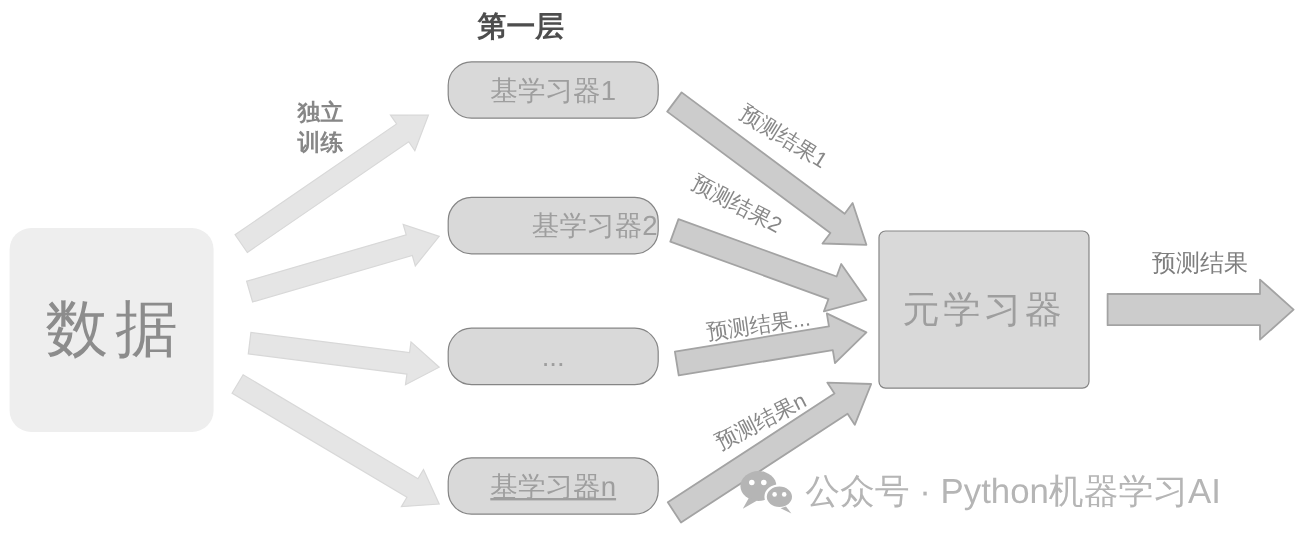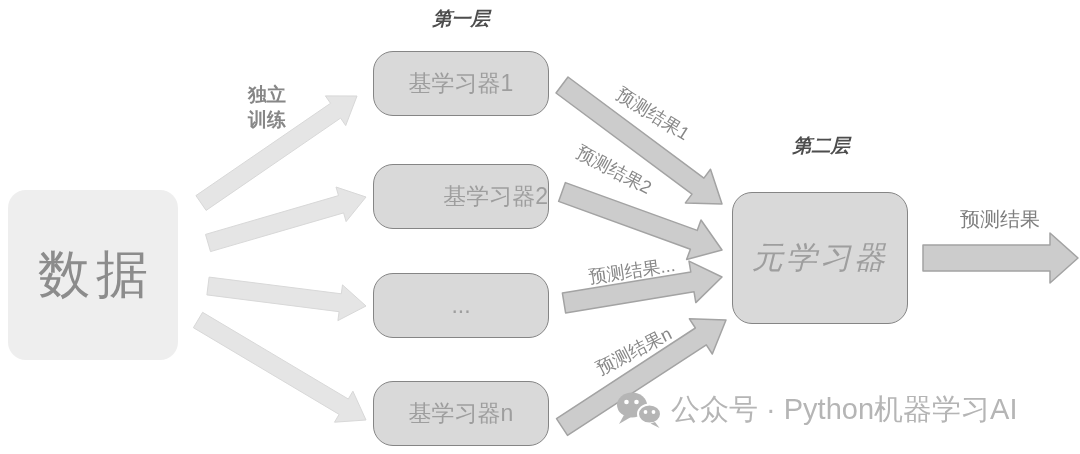--- a/index.html
+++ b/index.html
@@ -21,42 +21,42 @@
   }
   #data-box{
     left:8px;top:190px;width:170px;height:170px;
     background:var(--data-box-bg,#eeeeee);
     border-radius:18px;
     color:var(--data-box-text,#8c8c8c);
     font-size:52px;letter-spacing:6px;
     padding-left:6px;
   }
   .learner-box{
-    left:373px;width:176px;height:65px;
+    left:373px;width:176px;height:48px;
     background:var(--learner-box-bg,#d9d9d9);
     border:1.5px solid var(--learner-box-border,#858585);
     border-radius:20px;
     color:var(--learner-box-text,#9e9e9e);
     font-size:23px;
   }
   #learner-1{top:51px;}
   #learner-2{top:164px;justify-content:flex-end;}
   #learner-3{top:273px;}
-  #learner-4{top:381px;}
+  #learner-4{top:381px;text-decoration:underline;}
   #meta-box{
     left:732px;top:192px;width:176px;height:132px;
     background:var(--learner-box-bg,#d9d9d9);
     border:1.5px solid var(--learner-box-border,#858585);
-    border-radius:20px;
+    border-radius:6px;
     color:var(--learner-box-text,#9e9e9e);
-    font-size:31px;letter-spacing:3px;font-style:italic;
+    font-size:31px;letter-spacing:3px;
   }
   .layer-label{
-    position:absolute;width:126px;text-align:center;
-    font-size:19px;font-weight:bold;font-style:italic;
+    position:absolute;width:126px;text-align:left;
+    font-size:24px;font-weight:bold;
     color:var(--layer-label-text,#4d4d4d);
   }
   #layer1-label{left:398px;top:6px;}
   #layer2-label{left:758px;top:133px;}
 
   #train-label{
     position:absolute;left:228px;top:82px;width:78px;
     text-align:center;font-size:19px;line-height:25px;
     color:var(--arrow-label-text,#878787);
     font-weight:bold;
@@ -94,21 +94,20 @@
       <polygon points="206.9,294.9 339.1,311.7 337.9,320.6 366.0,306.0 342.5,284.9 341.3,293.8 209.1,277.1" class="arrow-fan"></polygon>
       <polygon points="193.4,327.7 339.1,414.4 334.5,422.2 366.0,420.0 352.9,391.2 348.3,399.0 202.6,312.3" class="arrow-fan"></polygon>
       <polygon points="556.0,93.0 692.0,194.1 685.4,202.9 722.0,204.0 710.5,169.2 703.9,178.1 568.0,77.0" class="arrow-pred"></polygon>
       <polygon points="558.6,201.4 690.4,249.2 686.6,259.5 722.0,250.0 701.0,220.0 697.2,230.4 565.4,182.6" class="arrow-pred"></polygon>
       <polygon points="565.6,312.9 694.0,291.7 695.8,302.6 722.0,277.0 689.0,261.1 690.8,272.0 562.4,293.1" class="arrow-pred"></polygon>
       <polygon points="567.5,435.4 706.3,344.8 712.3,354.0 726.0,320.0 689.4,318.8 695.4,328.0 556.5,418.6" class="arrow-pred"></polygon>
       <polygon points="923.0,271.0 1050.0,271.0 1050.0,283.0 1078.0,258.0 1050.0,233.0 1050.0,245.0 923.0,245.0" class="arrow-pred"></polygon>
     </svg>
 
   <div class="layer-label" id="layer1-label">第一层</div>
-  <div class="layer-label" id="layer2-label">第二层</div>
 
   <div class="box" id="data-box">
     <span>数据</span>
   </div>
 
   <div id="train-label">
     <div>独立</div>
     <div>训练</div>
   </div>
 

